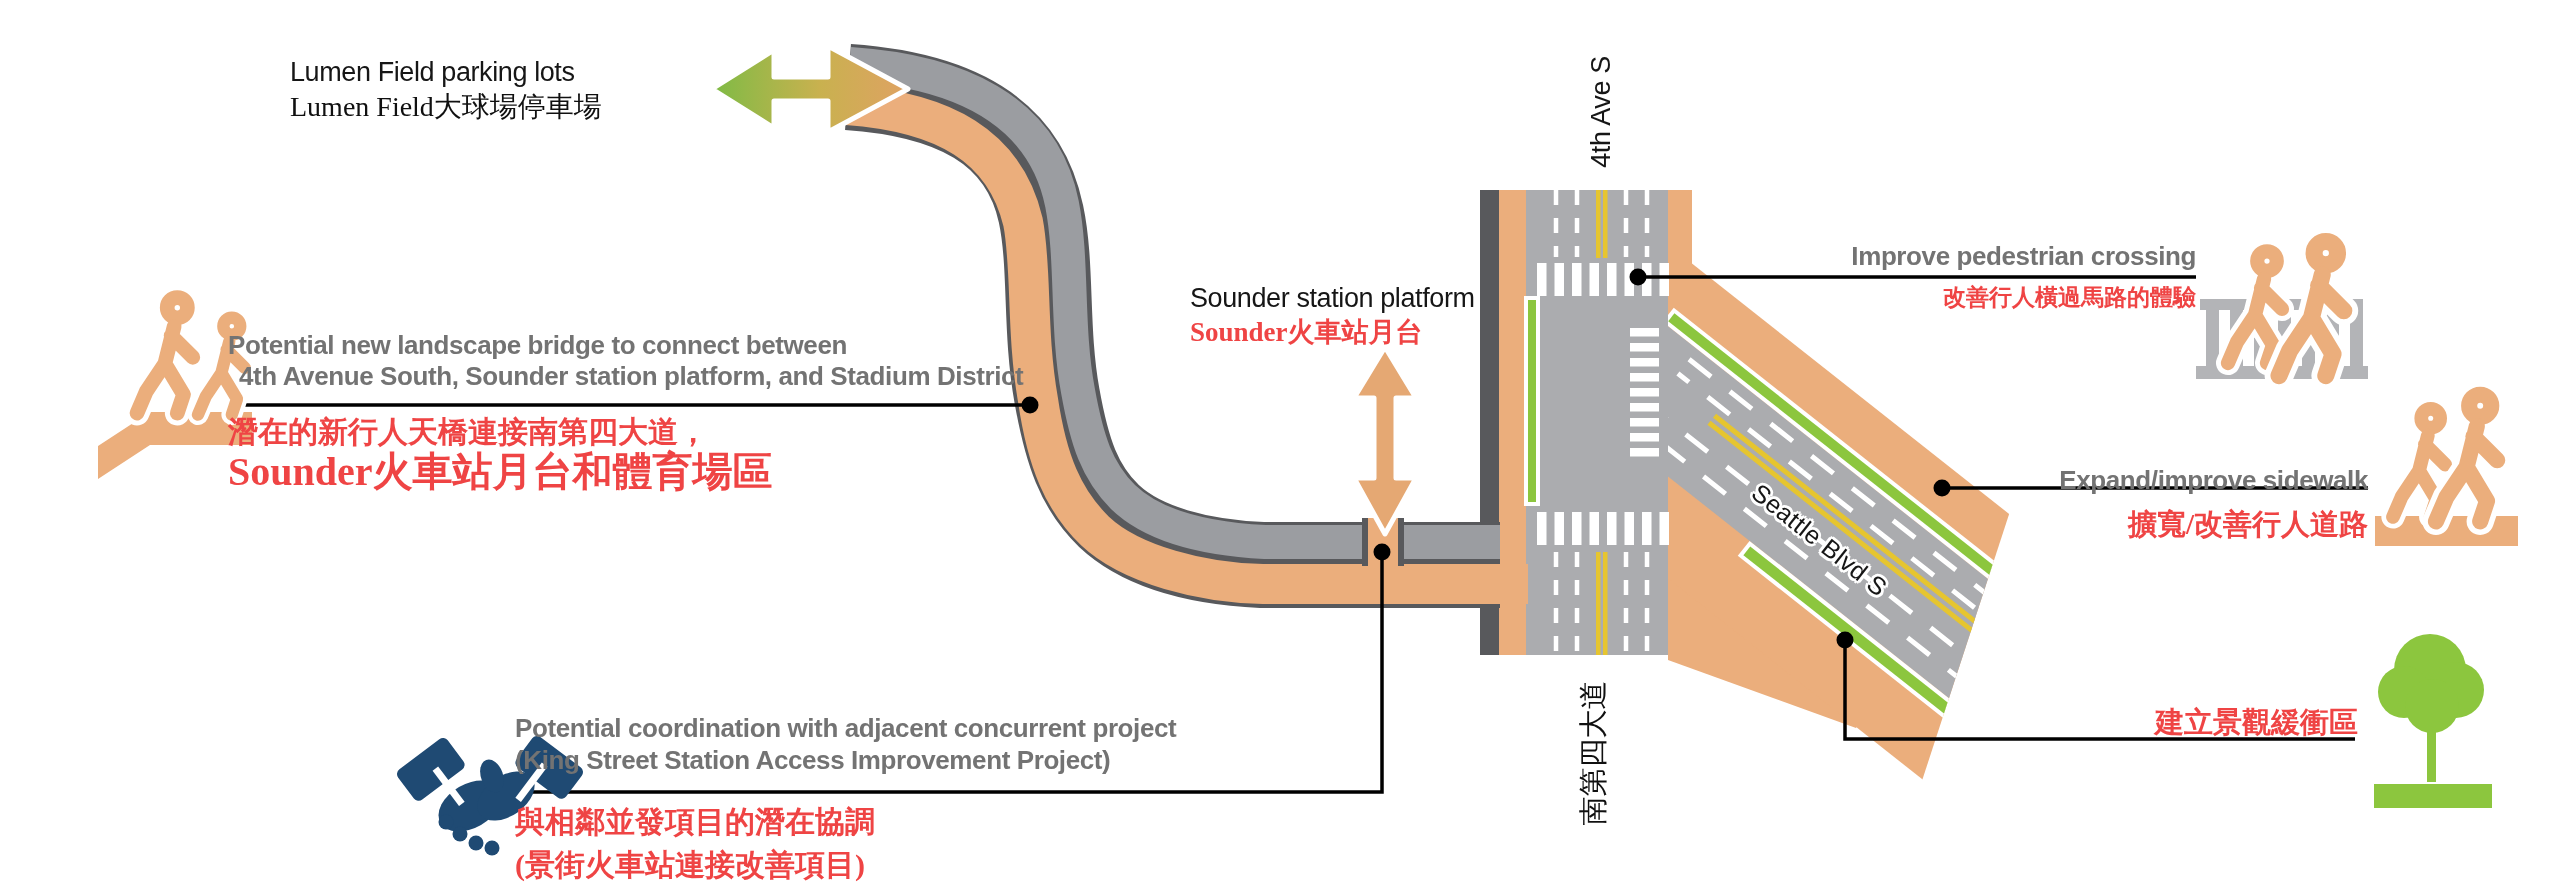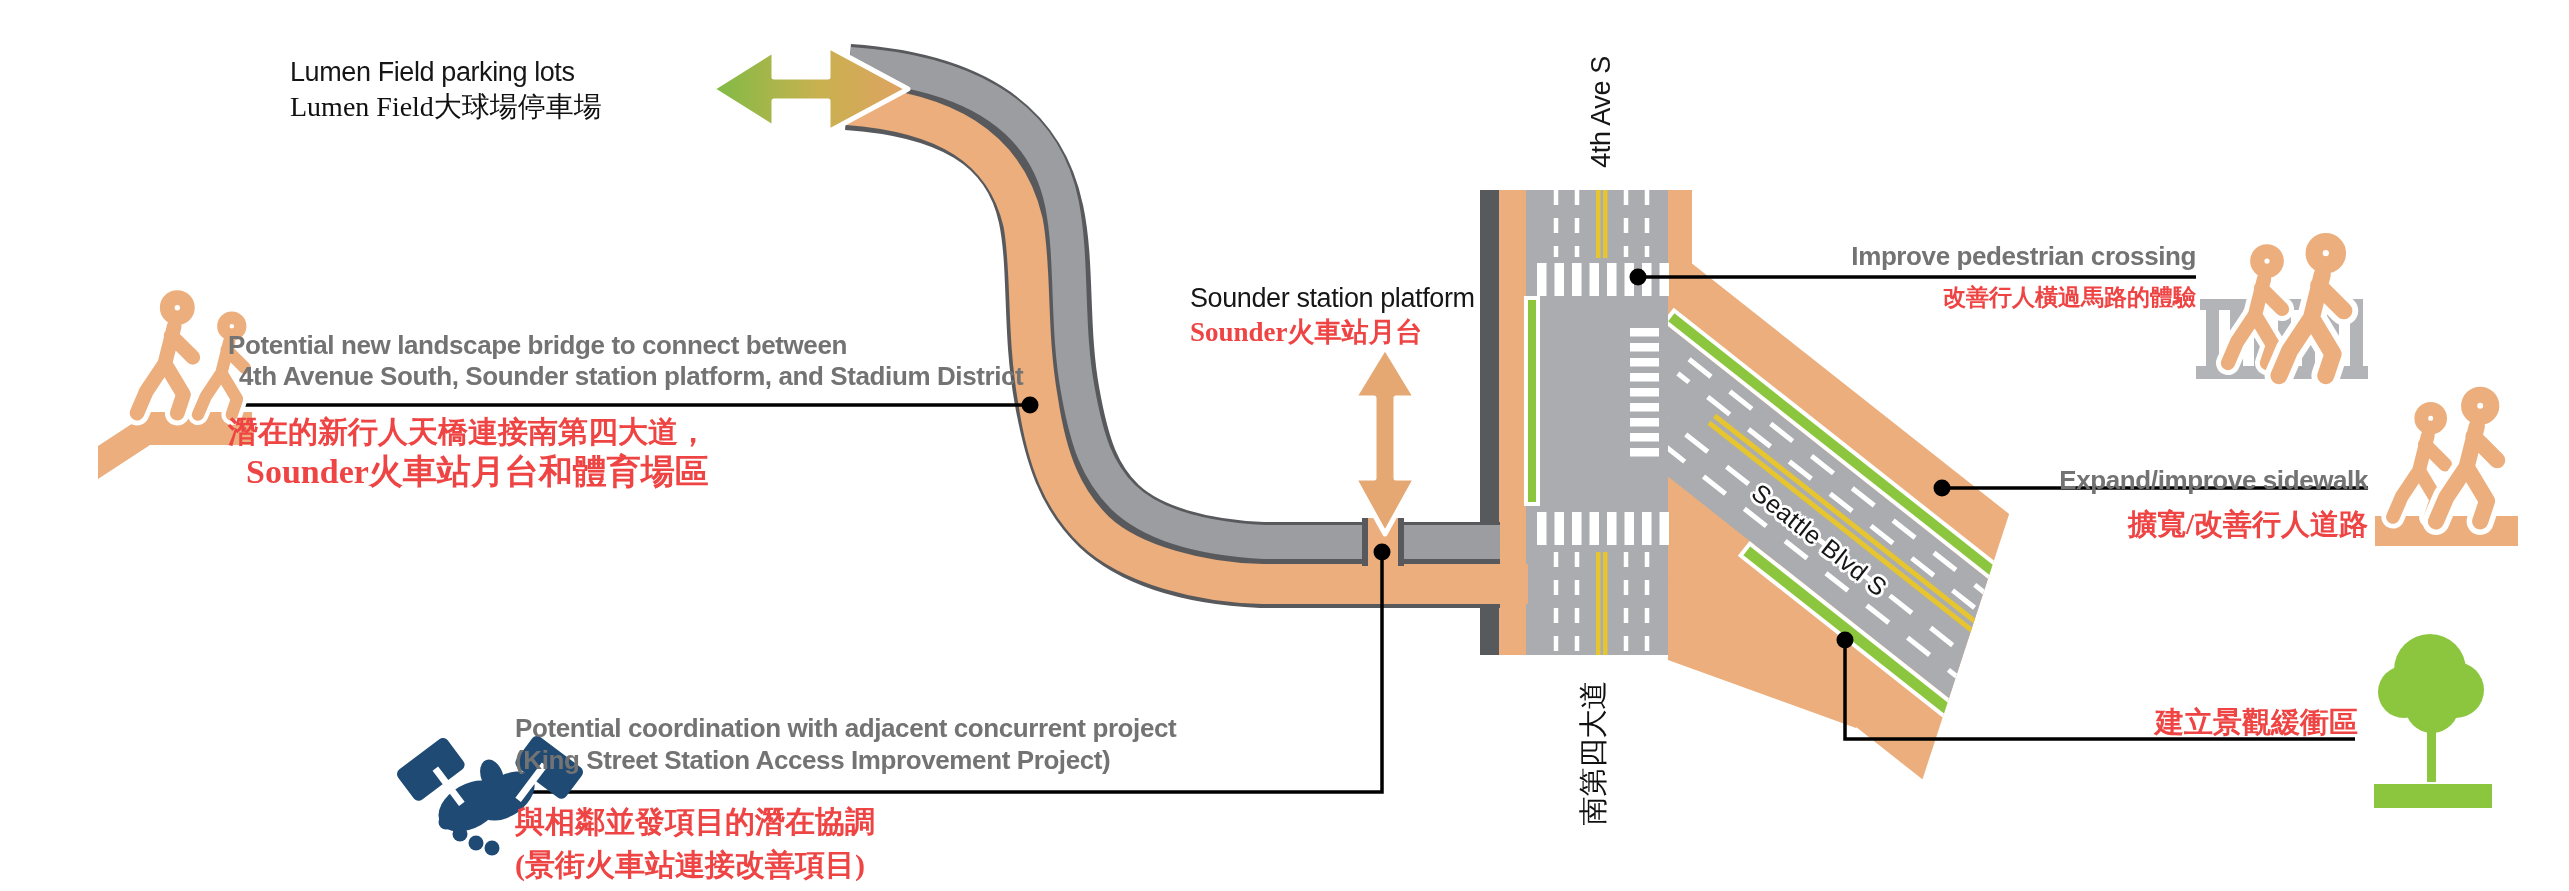--- a/index.html
+++ b/index.html
@@ -201,21 +201,21 @@
 </div>
 
 <div class="abs center" style="left:1190px;top:262px;width:340px;">
   <div class="en-reg" style="font-size:27px;line-height:32px;">Sounder station platform</div>
   <div class="zh" style="font-size:27px;line-height:36px;">Sounder火車站月台</div>
 </div>
 
 <div class="abs en" style="left:228px;top:330px;font-size:26px;line-height:31px;">Potential new landscape bridge to connect between</div>
 <div class="abs en" style="left:239px;top:361px;font-size:26px;line-height:31px;">4th Avenue South, Sounder station platform, and Stadium District</div>
 <div class="abs zh" style="left:228px;top:412px;font-size:30px;line-height:40px;">潛在的新行人天橋連接南第四大道，</div>
-<div class="abs zh" style="left:246px;top:452px;font-size:34px;line-height:40px;text-align:right;">Sounder火車站月台和體育場區</div>
+<div class="abs zh" style="left:228px;top:452px;font-size:40px;line-height:40px;text-align:right;">Sounder火車站月台和體育場區</div>
 
 <div class="abs en" style="left:515px;top:712px;font-size:26px;line-height:32px;">Potential coordination with adjacent concurrent project</div>
 <div class="abs en" style="left:515px;top:744px;font-size:26px;line-height:32px;">(King Street Station Access Improvement Project)</div>
 <div class="abs zh" style="left:515px;top:843px;font-size:30px;line-height:43px;">(景街火車站連接改善項目)</div>
 <div class="abs zh" style="left:515px;top:800px;font-size:30px;line-height:43px;">與相鄰並發項目的潛在協調</div>
 
 <div class="abs right" style="right:373px;top:240px;width:400px;">
   <div class="en" style="font-size:26px;line-height:32px;">Improve pedestrian crossing</div>
   <div class="zh" style="font-size:23px;line-height:36px;margin-top:8px;">改善行人橫過馬路的體驗</div>
 </div>

